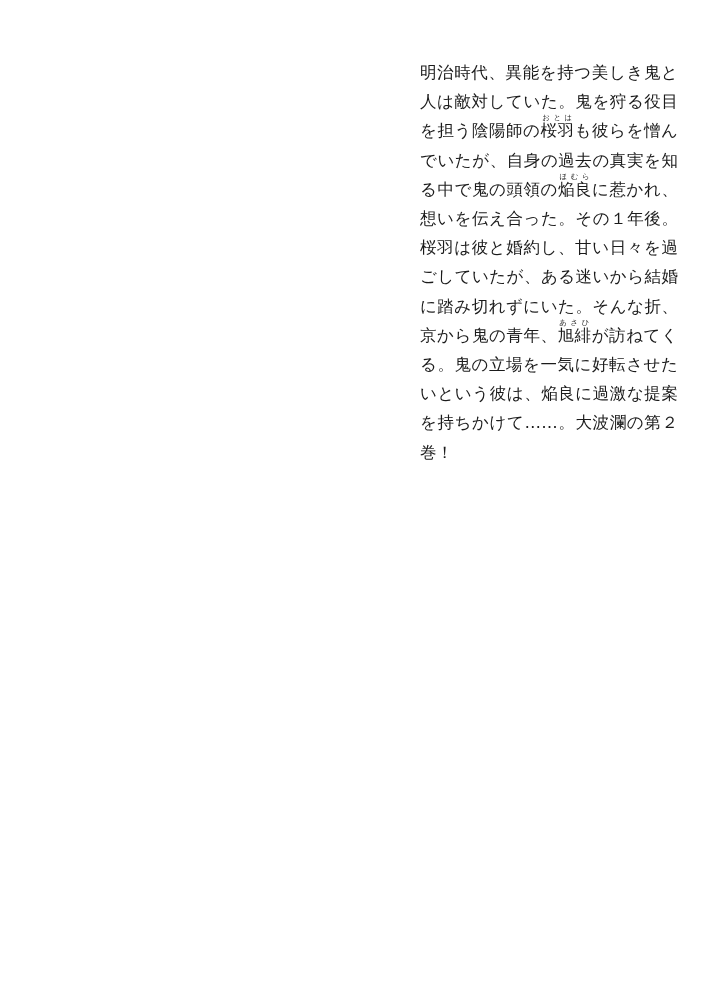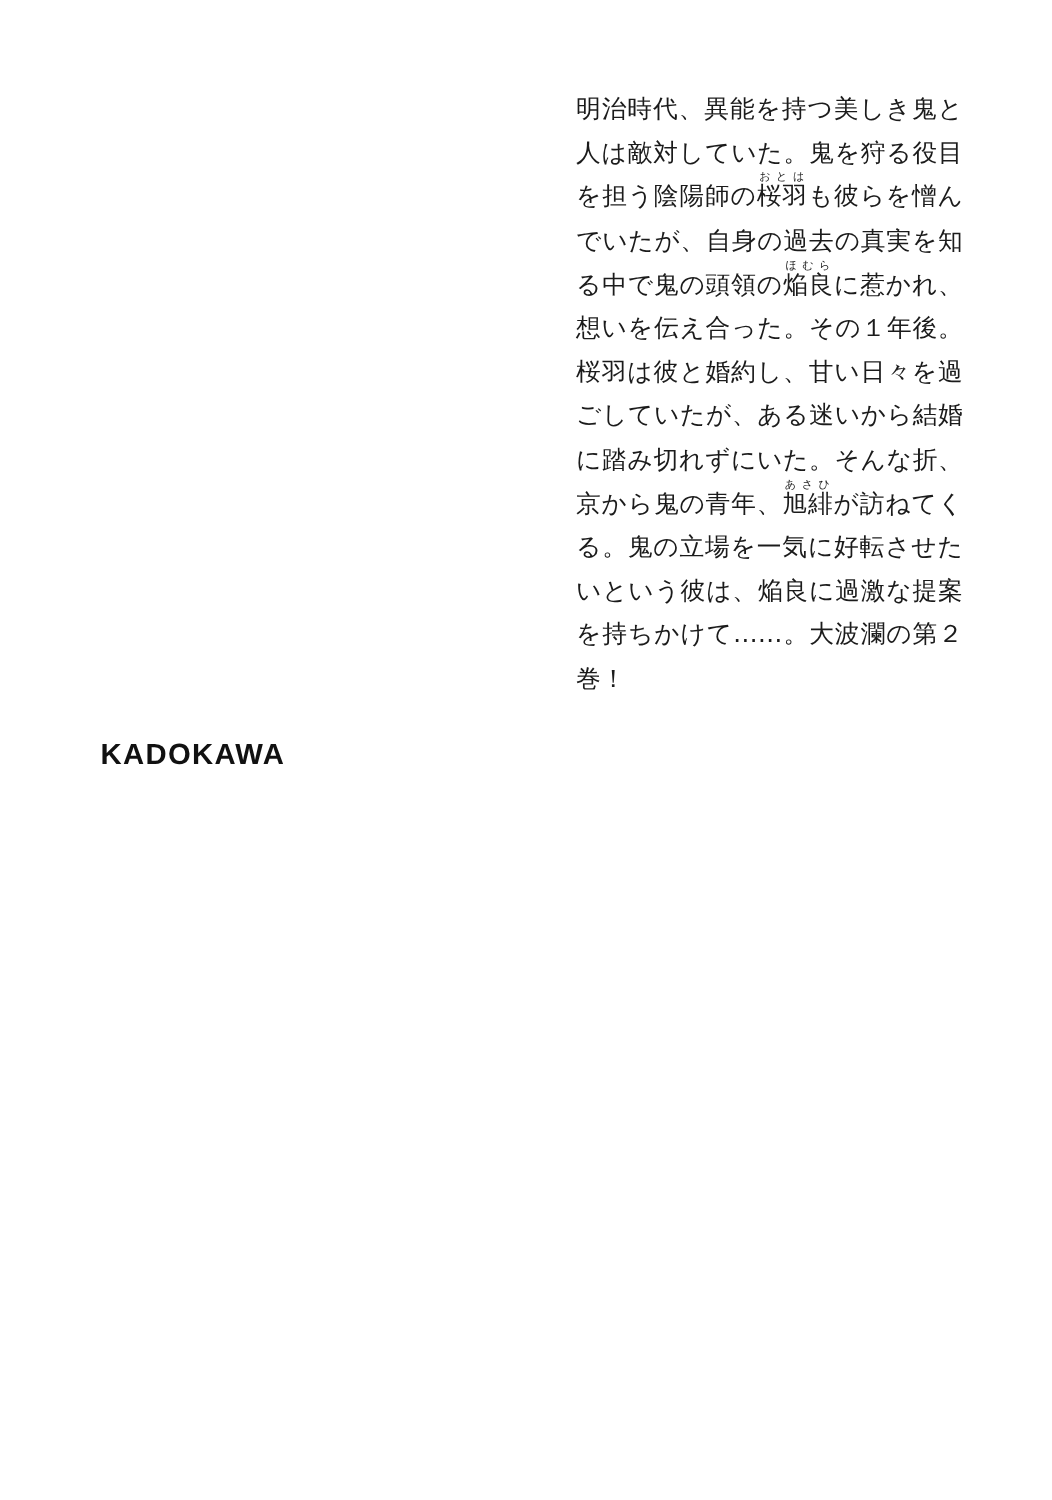--- a/index.html
+++ b/index.html
@@ -21,21 +21,21 @@
     left: 0;
     top: 0;
     width: 701px;
     height: 1000px;
     background: #ffffff;
   }
 
   
   #blurb {
     position: absolute;
-    left: 384px;
+    left: 420px;
     top: 58px;
     width: 258px;
   }
 
   #blurb p {
     margin: 0;
     font-family: "DejaVu Sans", "Liberation Sans", sans-serif;
     font-size: 16.5px;
     line-height: 29.2px;
     letter-spacing: 0.1px;
@@ -74,15 +74,14 @@
 </style>
 </head>
 <body>
 
 <div id="page">
 
   <div id="blurb">
     <p>明治時代、異能を持つ美しき鬼と人は敵対していた。鬼を狩る役目を担う陰陽師の<ruby>桜羽<rt>おとは</rt></ruby>も彼らを憎んでいたが、自身の過去の真実を知る中で鬼の頭領の<ruby>焔良<rt>ほむら</rt></ruby>に惹かれ、想いを伝え合った。その１年後。桜羽は彼と婚約し、甘い日々を過ごしていたが、ある迷いから結婚に踏み切れずにいた。そんな折、京から鬼の青年、<ruby>旭緋<rt>あさひ</rt></ruby>が訪ねてくる。鬼の立場を一気に好転させたいという彼は、焔良に過激な提案を持ちかけて……。大波瀾の第２巻！</p>
   </div>
 
-  <div id="publisher">KADOKAWA</div>
 
 </div>
 
 </body></html>

